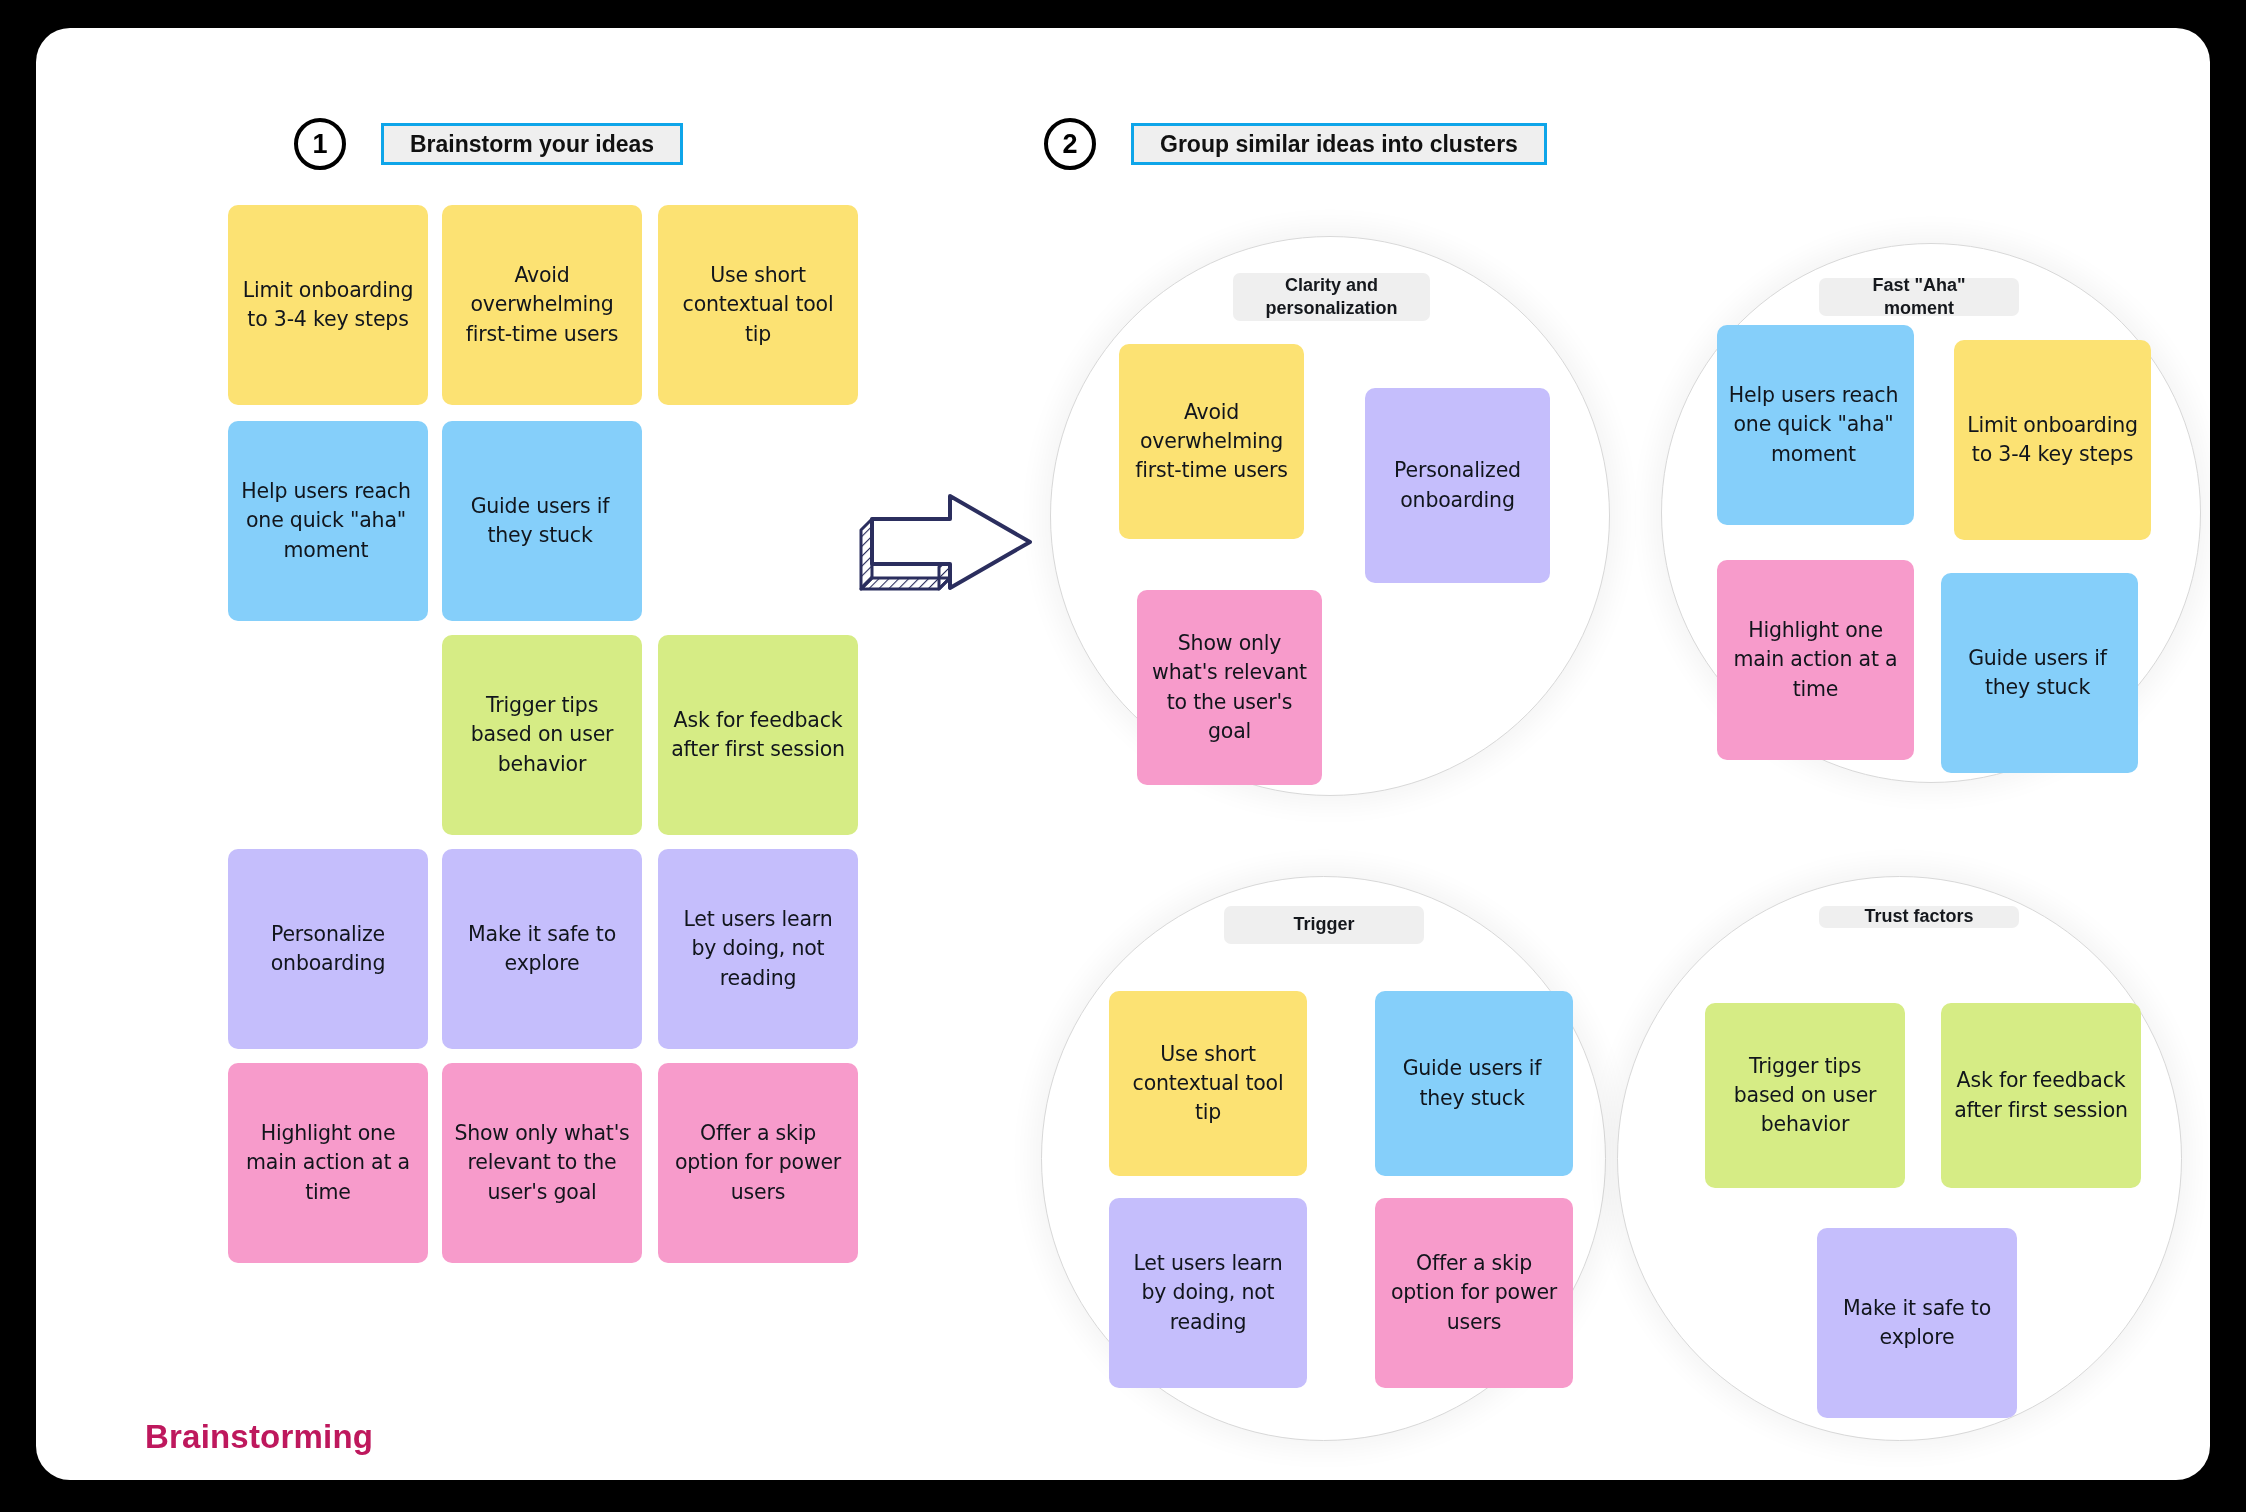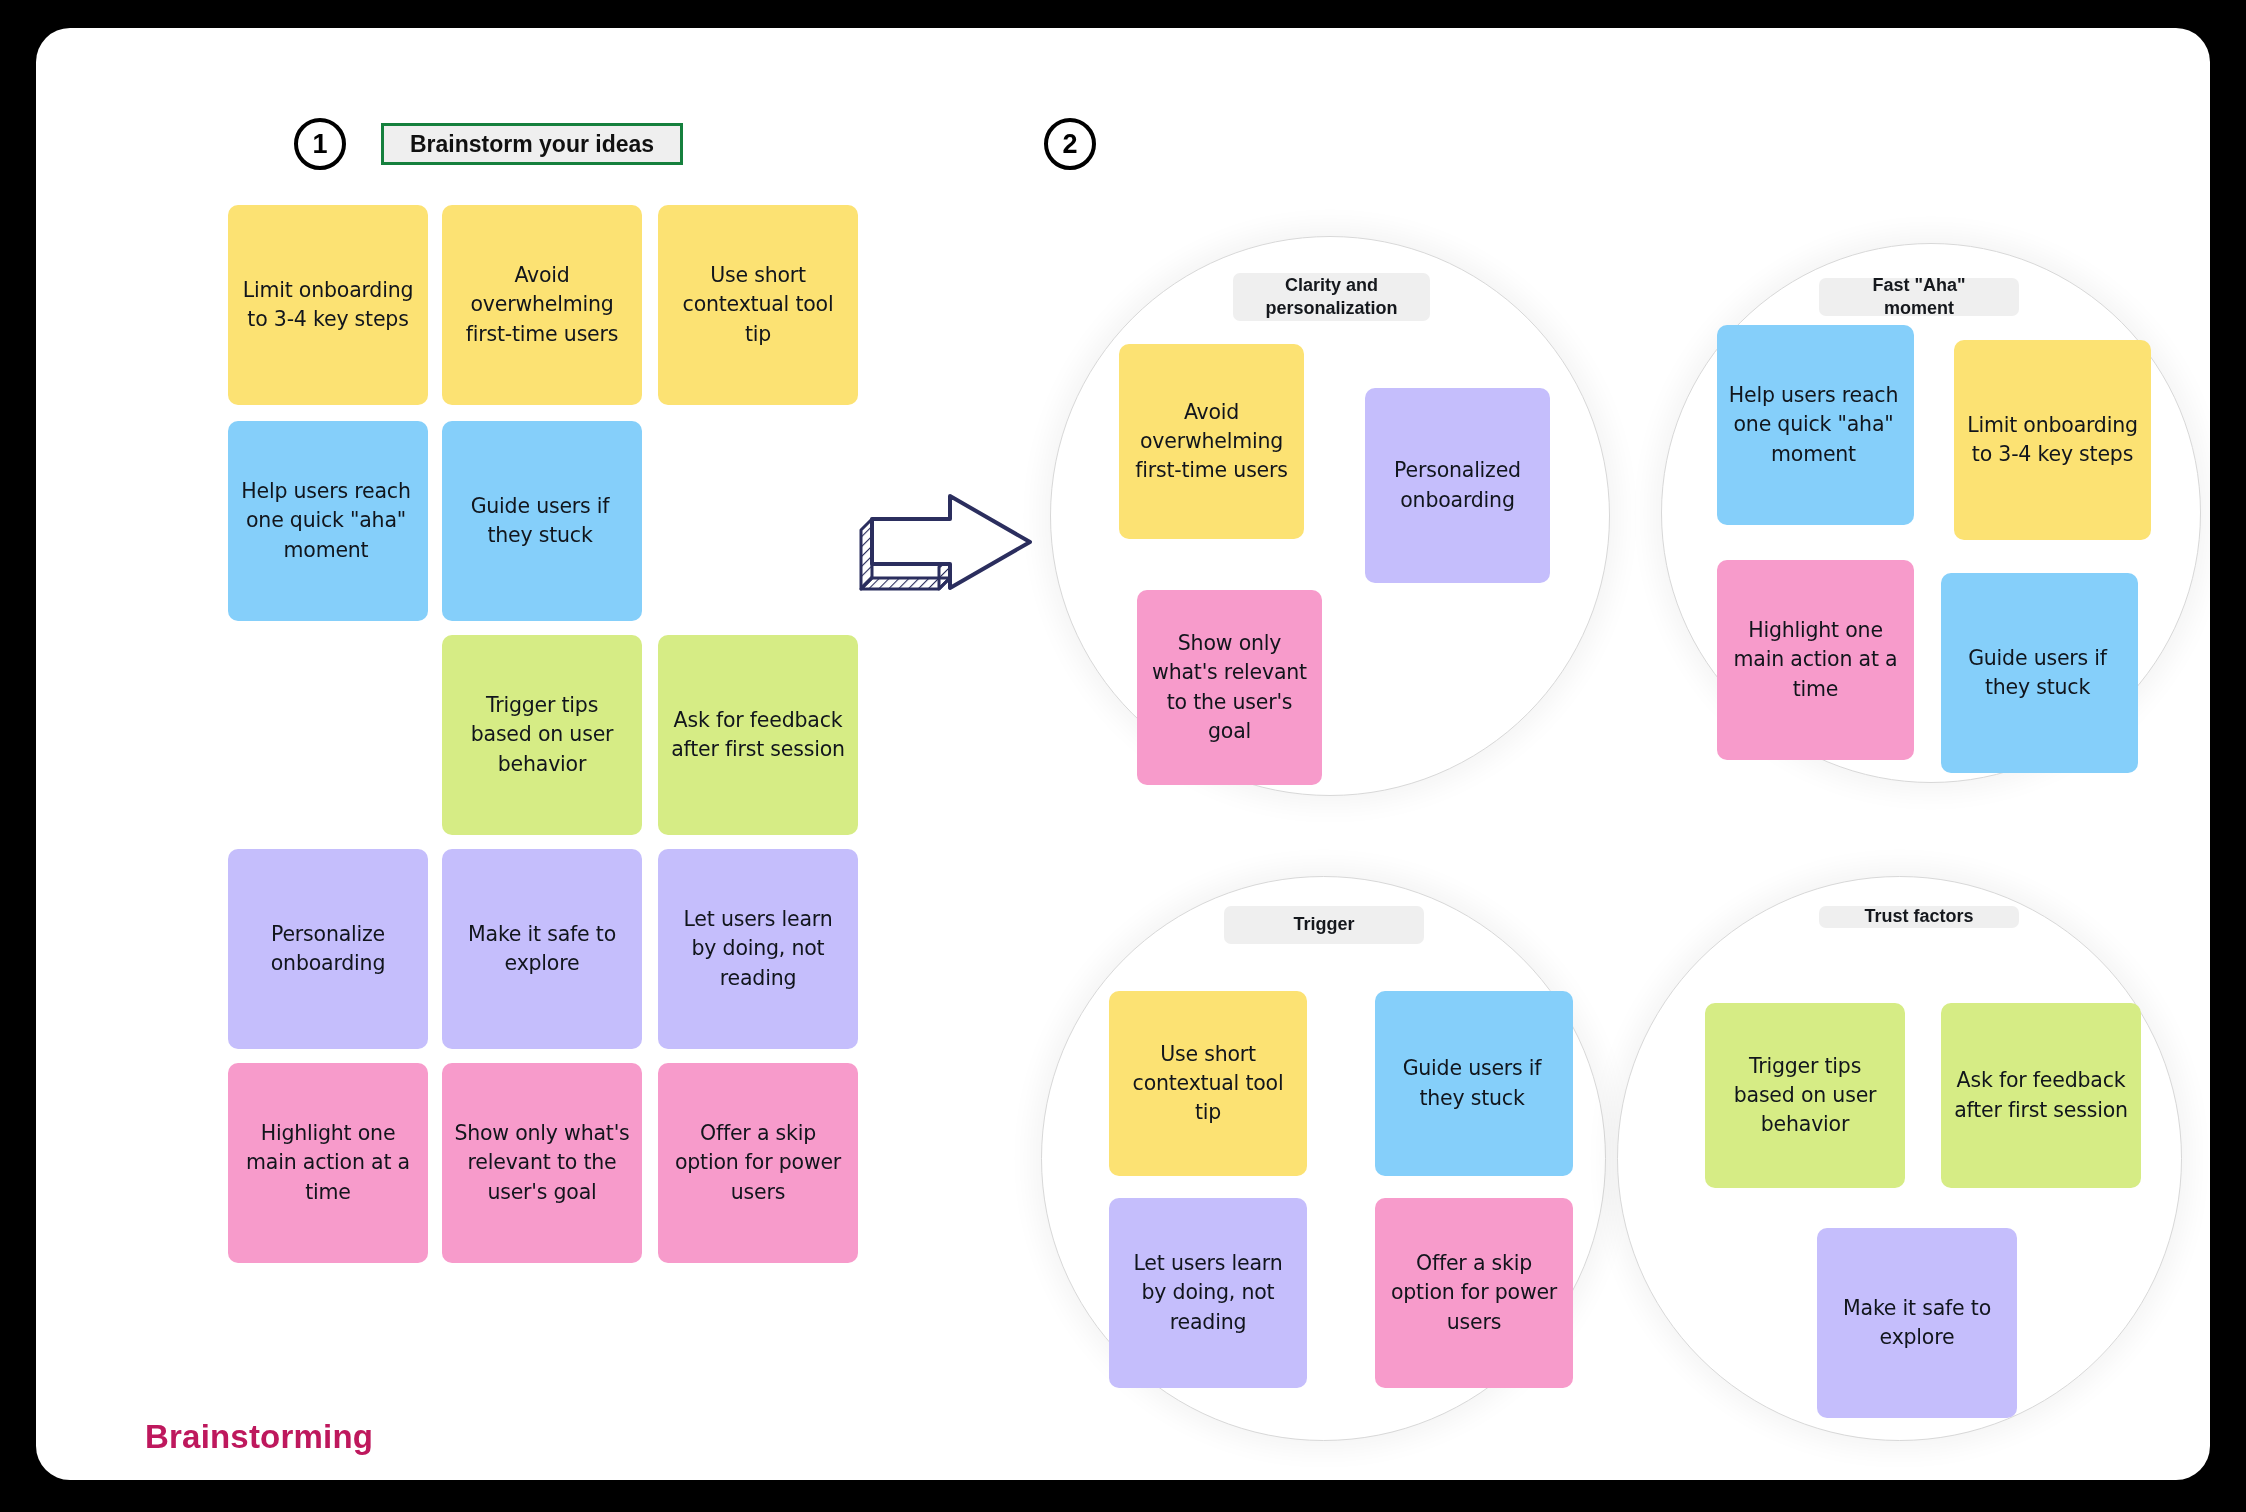--- a/index.html
+++ b/index.html
@@ -31,21 +31,21 @@
     border-radius: 50%;
     border: 4px solid #000;
     display: flex; align-items: center; justify-content: center;
     font-size: 27px; font-weight: bold; color: #000;
     flex: 0 0 auto;
     line-height: 1;
   }
 
   .step-title-box {
     margin-left: 35px;
-    border: 3px solid #15803d;
+    border: 3px solid #0ea5e9;
     background: #efefef;
     height: 42px;
     display: flex; align-items: center; justify-content: center;
     padding: 0 26px;
     font-size: 23px;
     font-weight: bold;
     color: #111;
     white-space: nowrap;
   }
 
@@ -116,20 +116,21 @@
 
 <div id="board">
 
   <div class="step-header" style="left:258px; top:90px;">
     <div class="step-badge">1</div>
     <div class="step-title-box">Brainstorm your ideas</div>
   </div>
 
   <div class="step-header" style="left:1008px; top:90px;">
     <div class="step-badge">2</div>
+    <div class="step-title-box">Group similar ideas into clusters</div>
   </div>
 
   <div class="note c-yellow" style="left:192px; top:177px; width:200px; height:200px;">
       <span>Limit onboarding to 3-4 key steps</span>
     </div>
   <div class="note c-yellow" style="left:406px; top:177px; width:200px; height:200px;">
       <span>Avoid overwhelming first-time users</span>
     </div>
   <div class="note c-yellow" style="left:622px; top:177px; width:200px; height:200px;">
       <span>Use short contextual tool tip</span>

